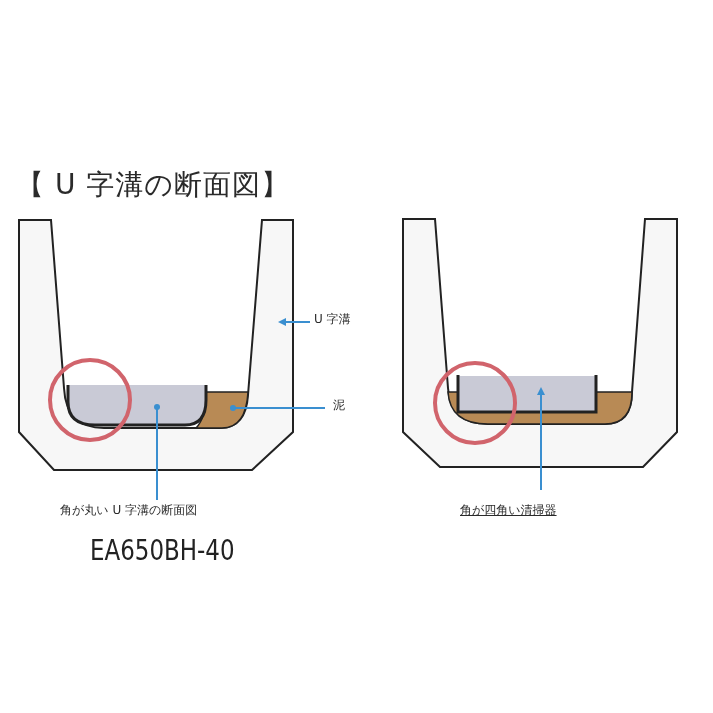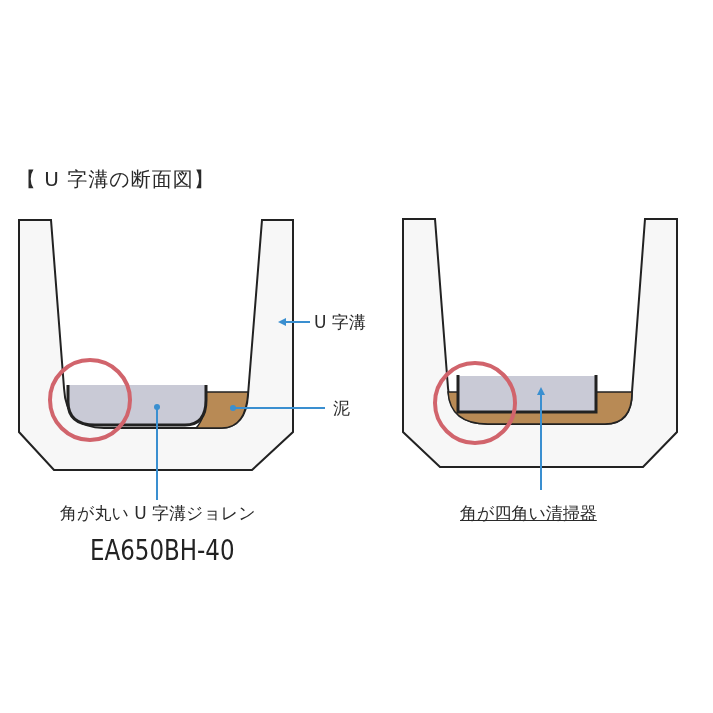--- a/index.html
+++ b/index.html
@@ -1,20 +1,20 @@
 <!DOCTYPE html>
 <html><head>
 <meta charset="utf-8">
 <style>
   html, body { margin: 0; padding: 0; background: #ffffff; }
   body { width: 713px; height: 713px; position: relative; overflow: hidden;
          font-family: "DejaVu Sans", sans-serif; color: #222; }
   .abs { position: absolute; }
-  .title { left: 16px; top: 166px; font-size: 20px; letter-spacing: 1px; color: #2a2a2a; }
-  .label { font-size: 17px; color: #2a2a2a; white-space: nowrap; }
+  .title { left: 16px; top: 166px; font-size: 28px; letter-spacing: 1px; color: #2a2a2a; }
+  .label { font-size: 12px; color: #2a2a2a; white-space: nowrap; }
   .model { left: 90px; top: 534px; font-size: 28px; font-family: "DejaVu Sans", sans-serif;
            transform: scaleX(0.82); transform-origin: left top; color: #222; }
   svg { position: absolute; left: 0; top: 0; }
 </style>
 </head>
 <body>
 
 <svg width="713" height="713" viewBox="0 0 713 713">
 
   <g>
@@ -46,15 +46,15 @@
     <circle cx="475" cy="403" r="40" fill="none" stroke="#d1646c" stroke-width="4"></circle>
 
     <line x1="541" y1="392" x2="541" y2="490" stroke="#3a8fd0" stroke-width="2"></line>
     <polygon points="541,387 537,395 545,395" fill="#3a8fd0"></polygon>
   </g>
 </svg>
 
 <div class="abs title">【 U 字溝の断面図】</div>
 <div class="abs label" style="left:314px; top:311px;">U 字溝</div>
 <div class="abs label" style="left:333px; top:397px;">泥</div>
-<div class="abs label" style="left:60px; top:502px;">角が丸い U 字溝ジョレン</div>
+<div class="abs label" style="left:60px; top:502px;">角が丸い U 字溝の断面図</div>
 <div class="abs model">EA650BH-40</div>
 <div class="abs label" style="left:460px; top:502px;text-decoration:underline;">角が四角い清掃器</div>
 
 </body></html>

